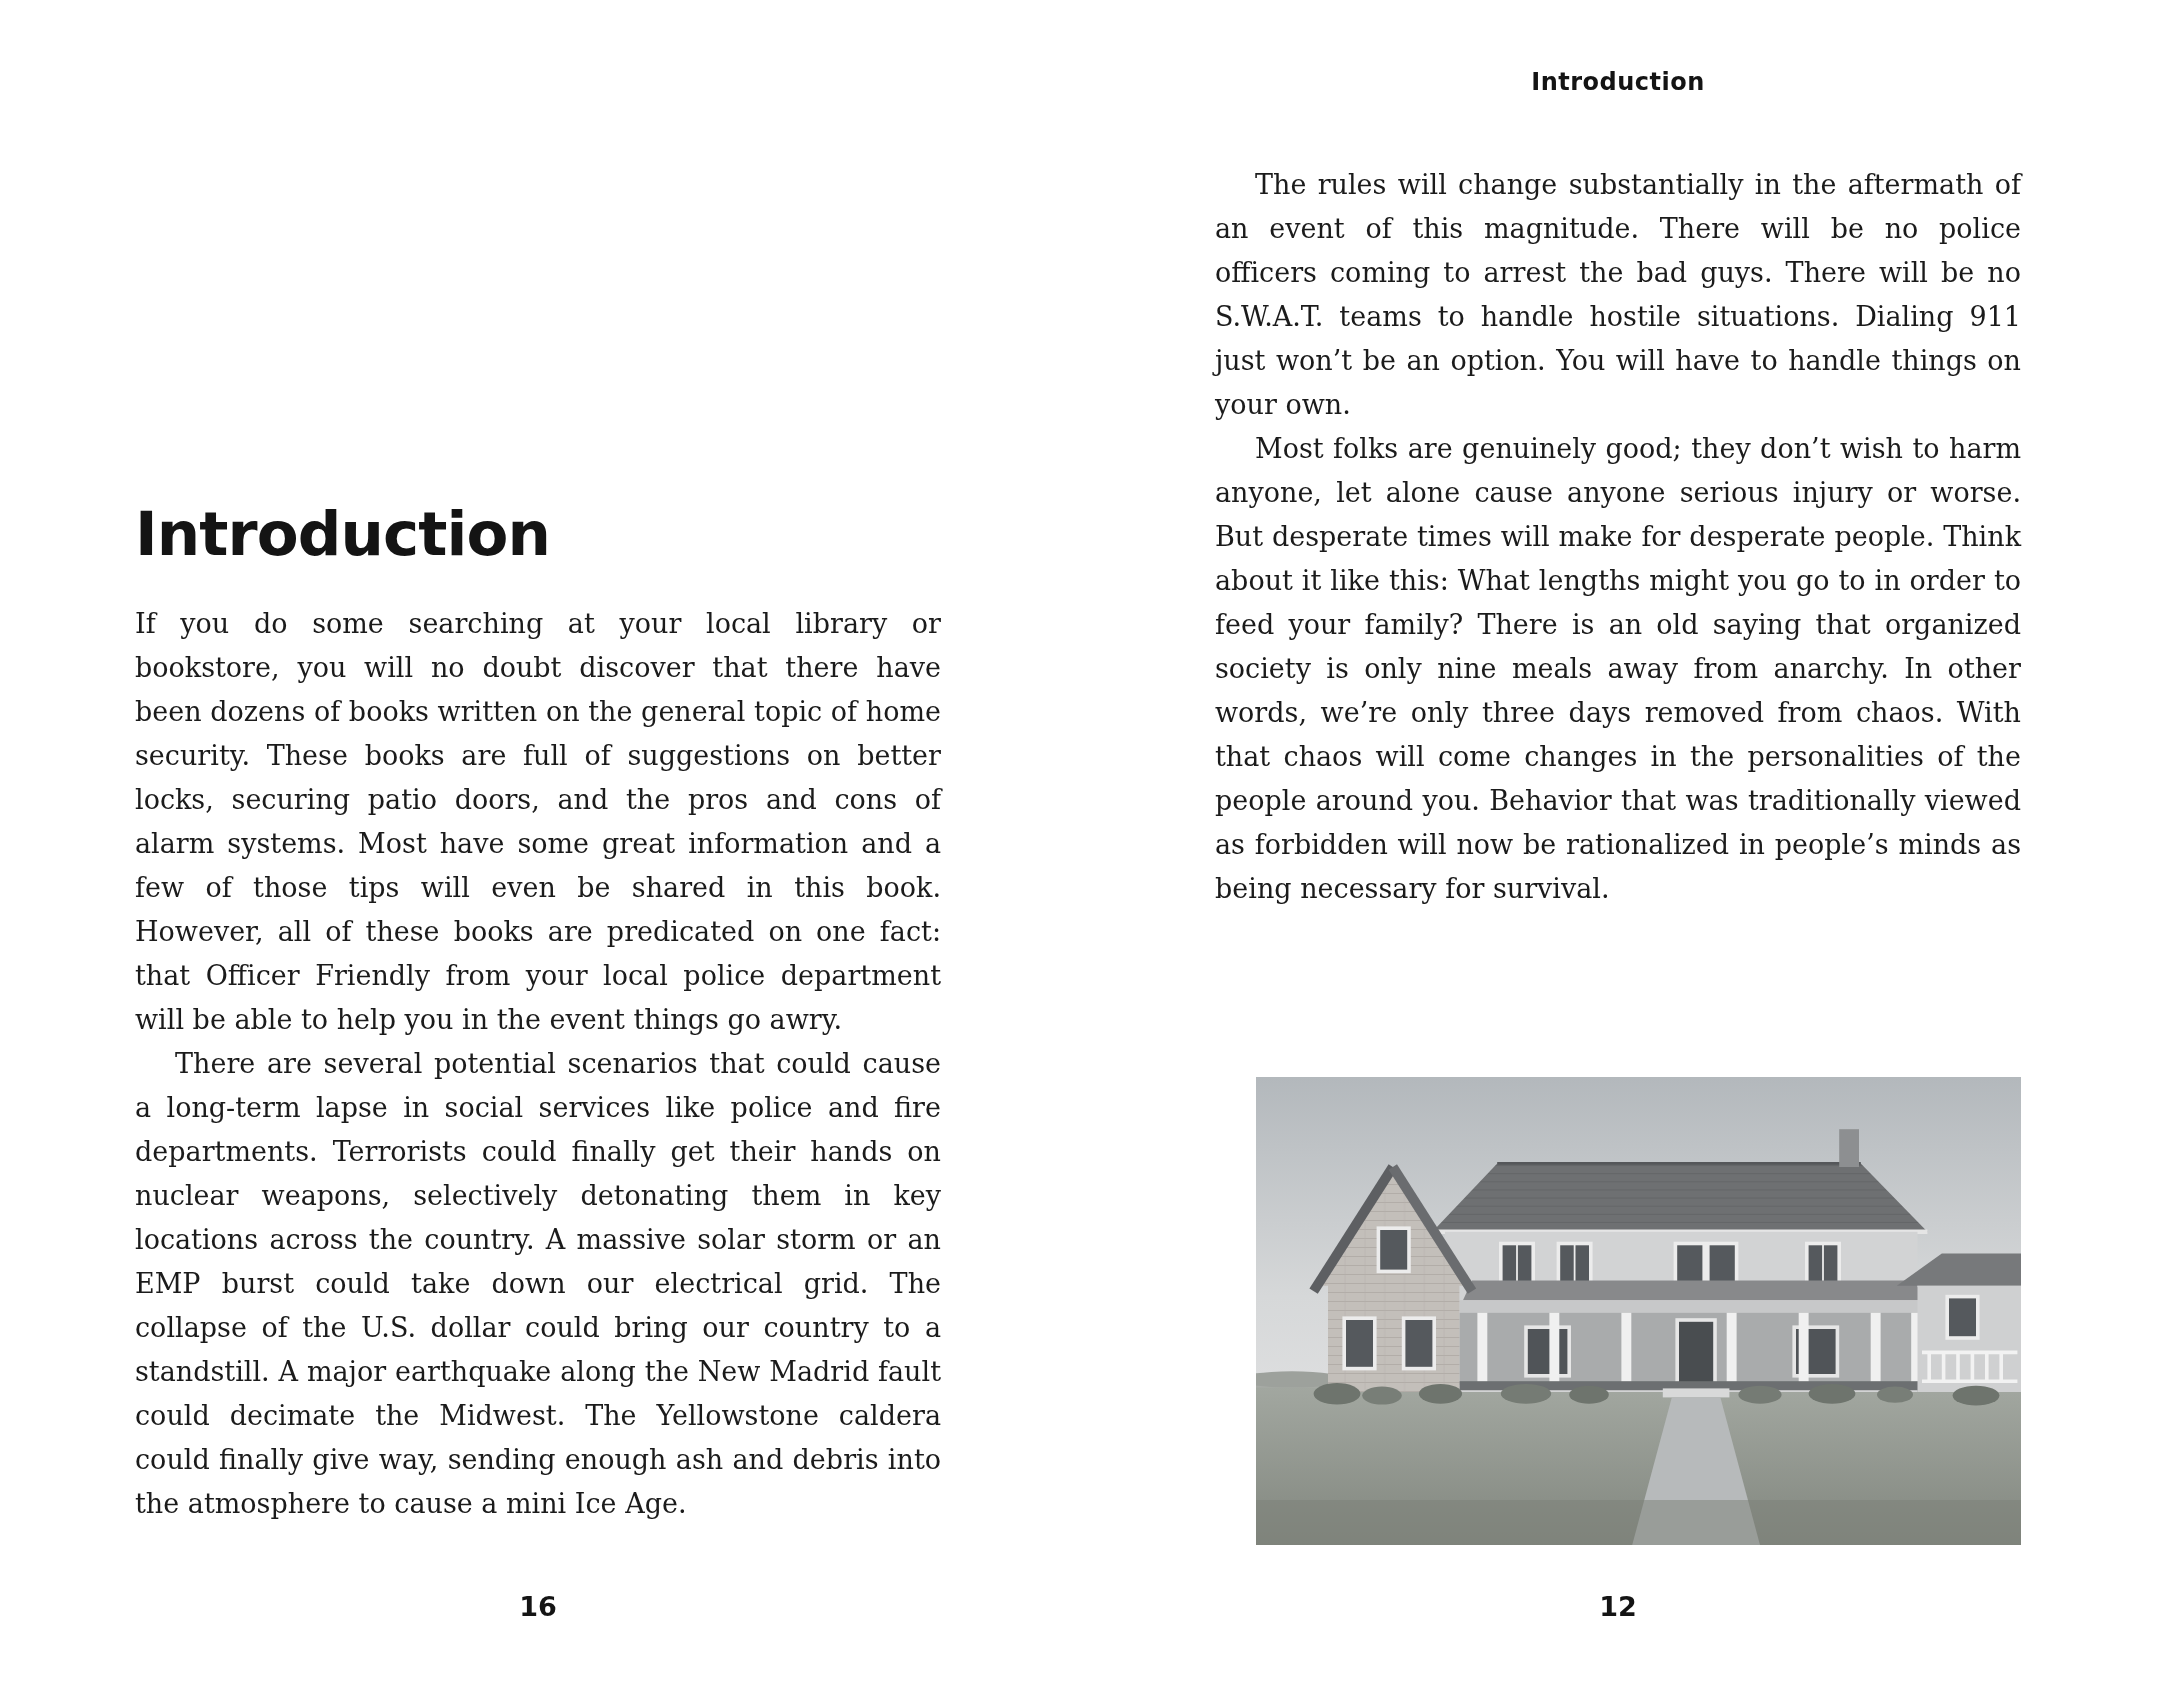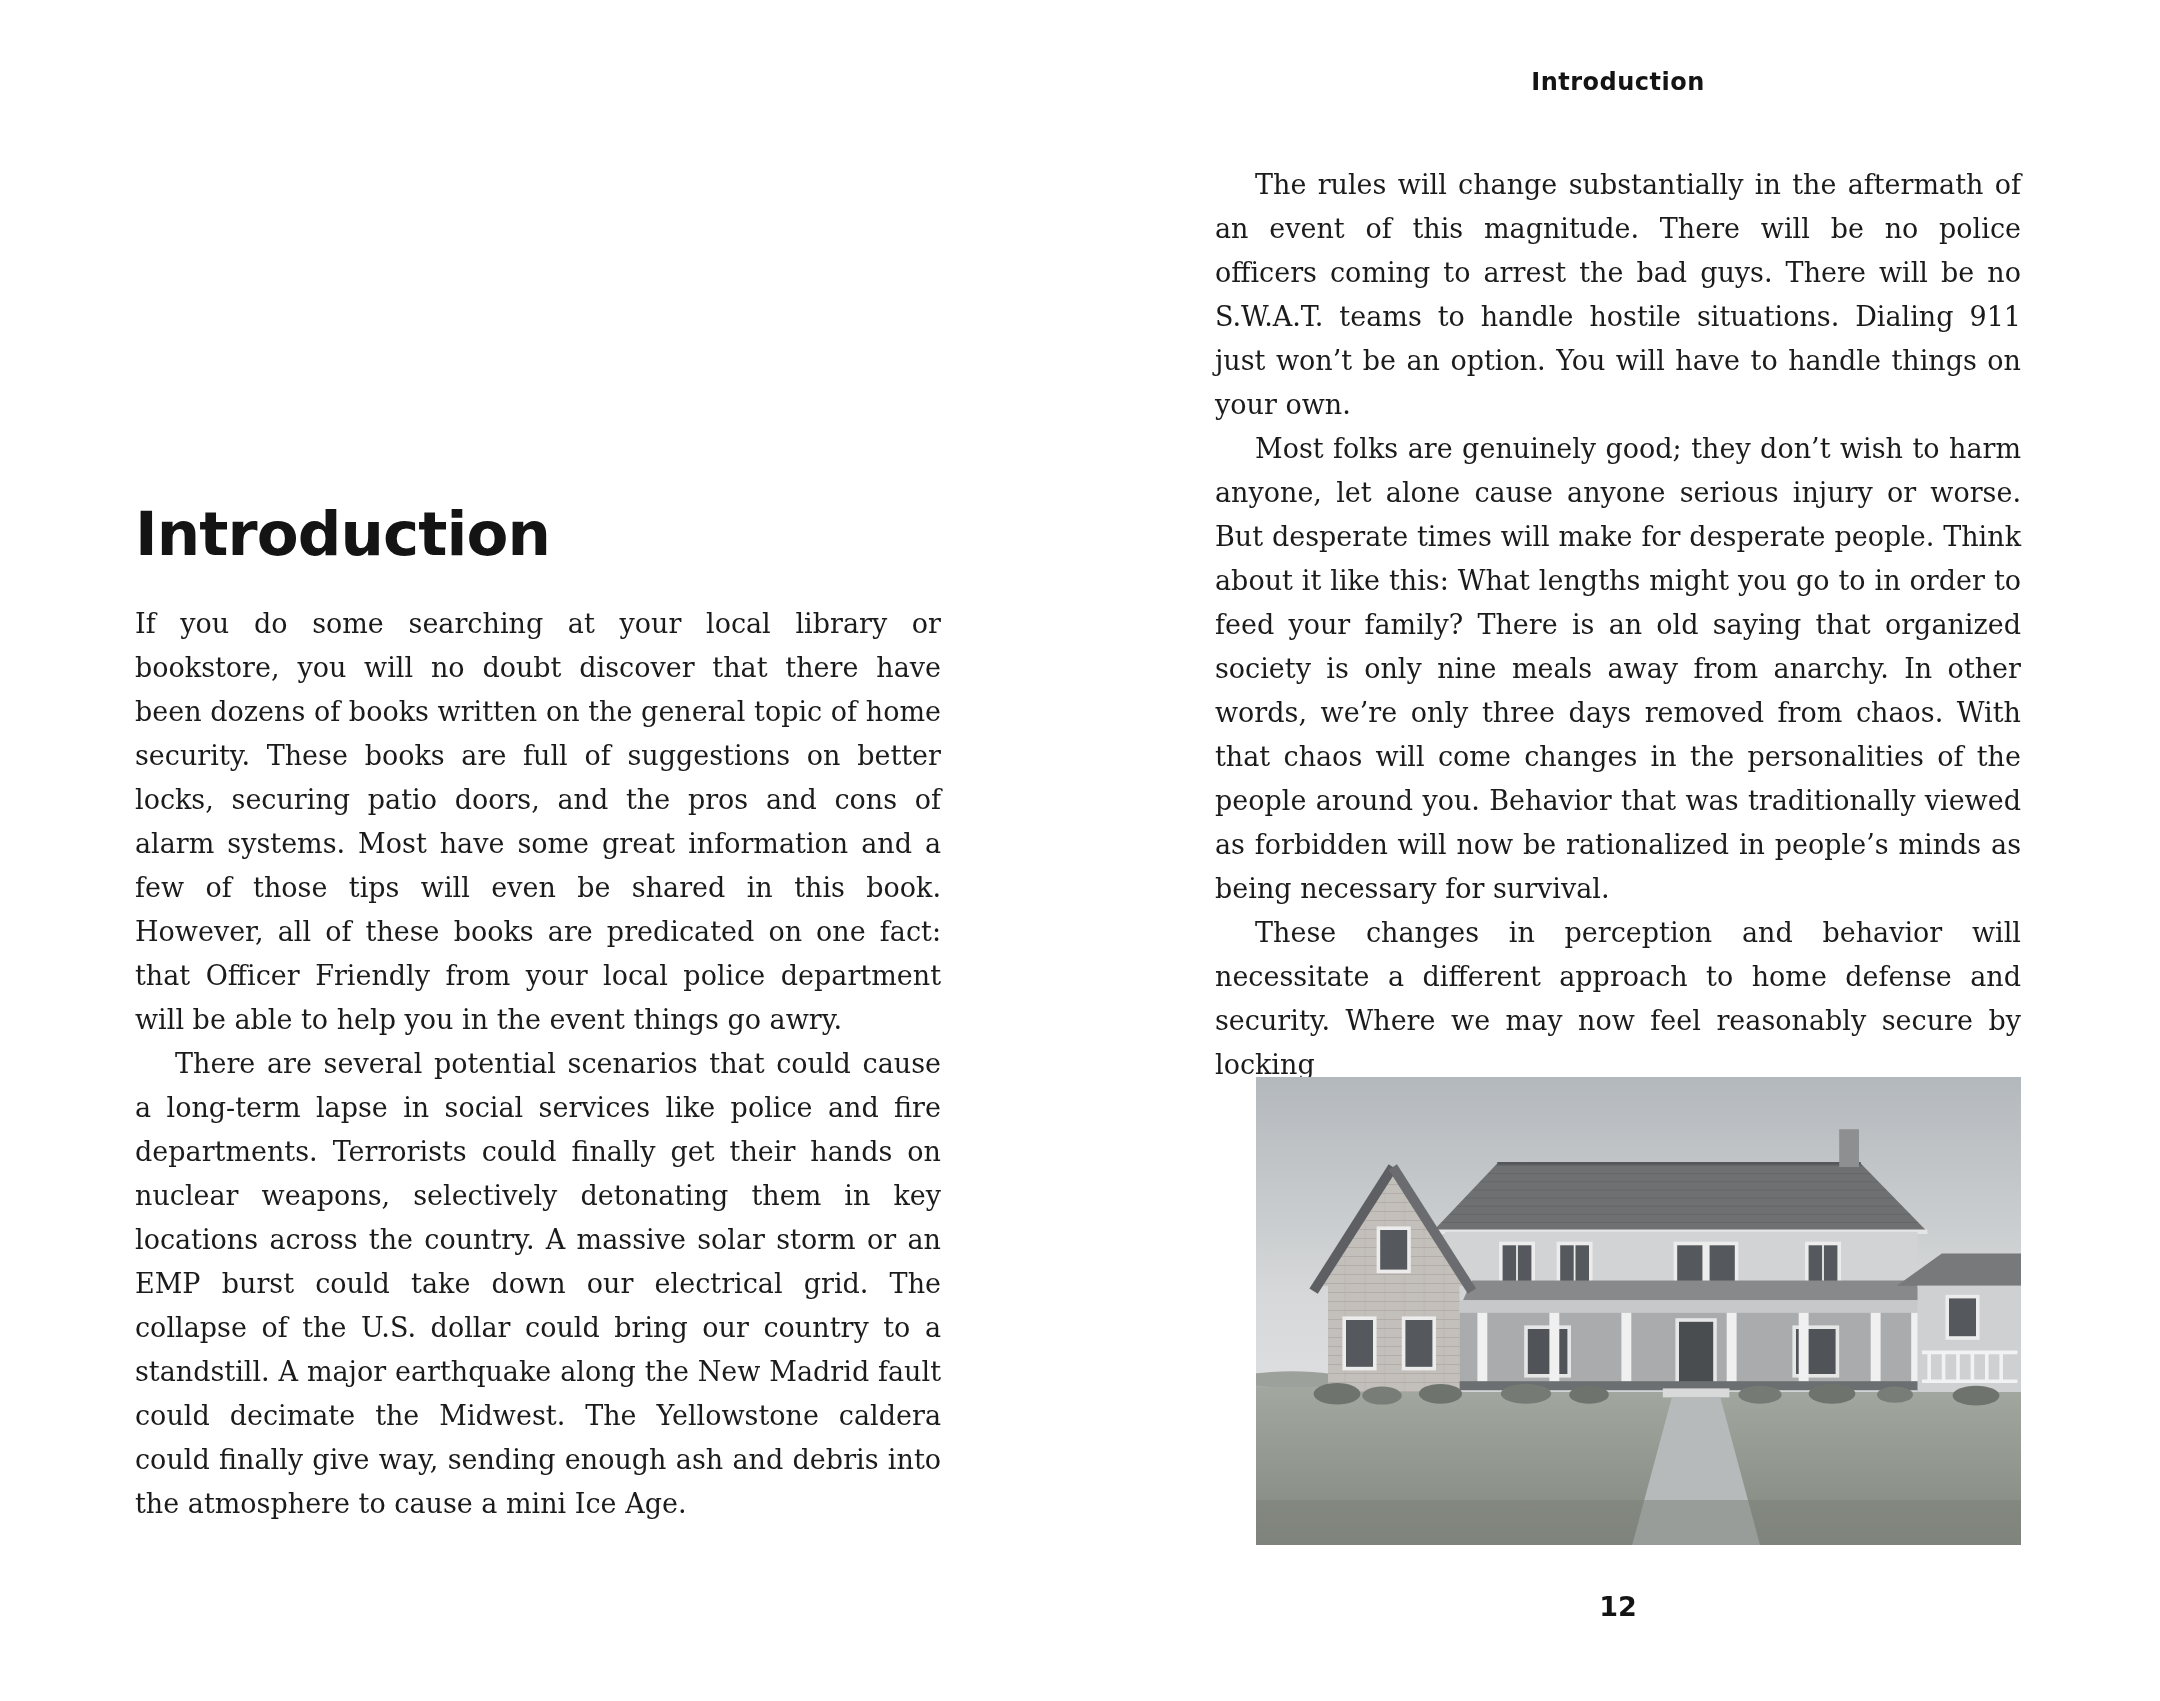--- a/index.html
+++ b/index.html
@@ -95,29 +95,29 @@
 <div id="spread">
 
   <div class="page" id="left-page">
     <h1 class="chapter-title">Introduction</h1>
 
     <div class="text-block" id="left-body">
       <p>If you do some searching at your local library or bookstore, you will no doubt discover that there have been dozens of books written on the general topic of home security. These books are full of suggestions on better locks, securing patio doors, and the pros and cons of alarm systems. Most have some great information and a few of those tips will even be shared in this book. However, all of these books are predicated on one fact: that Officer Friendly from your local police department will be able to help you in the event things go awry.</p>
       <p class="indent">There are several potential scenarios that could cause a long-term lapse in social services like police and fire departments. Terrorists could finally get their hands on nuclear weapons, selectively detonating them in key locations across the country. A massive solar storm or an EMP burst could take down our electrical grid. The collapse of the U.S. dollar could bring our country to a standstill. A major earthquake along the New Madrid fault could decimate the Midwest. The Yellowstone caldera could finally give way, sending enough ash and debris into the atmosphere to cause a mini Ice Age.</p>
     </div>
 
+    <div class="page-number">16</div>
   </div>
 
   <div class="page" id="right-page">
     <div class="running-header">Introduction</div>
 
     <div class="text-block" id="right-body">
       <p class="indent">The rules will change substantially in the aftermath of an event of this magnitude. There will be no police officers coming to arrest the bad guys. There will be no S.W.A.T. teams to handle hostile situations. Dialing 911 just won’t be an option. You will have to handle things on your own.</p>
       <p class="indent">Most folks are genuinely good; they don’t wish to harm anyone, let alone cause anyone serious injury or worse. But desperate times will make for desperate people. Think about it like this: What lengths might you go to in order to feed your family? There is an old saying that organized society is only nine meals away from anarchy. In other words, we’re only three days removed from chaos. With that chaos will come changes in the personalities of the people around you. Behavior that was traditionally viewed as forbidden will now be rationalized in people’s minds as being necessary for survival.</p>
-      <p class="indent">These changes in perception and behavior will necessitate a different approach to home defense and security. Where we may now feel reasonably secure by locking</p>
     </div>
 
     <div class="photo-frame" role="img" aria-label="Black-and-white photograph of a two-story suburban house with a brick gable, wraparound front porch, and a large mowed lawn">
       <svg width="765" height="468" viewBox="0 0 850 520" xmlns="http://www.w3.org/2000/svg">
         <defs>
           <linearGradient id="skyGrad" x1="0" y1="0" x2="0" y2="1">
             <stop offset="0" stop-color="#b3b8bc"></stop>
             <stop offset="0.7" stop-color="#d6d8d9"></stop>
             <stop offset="1" stop-color="#dddedf"></stop>
           </linearGradient>

